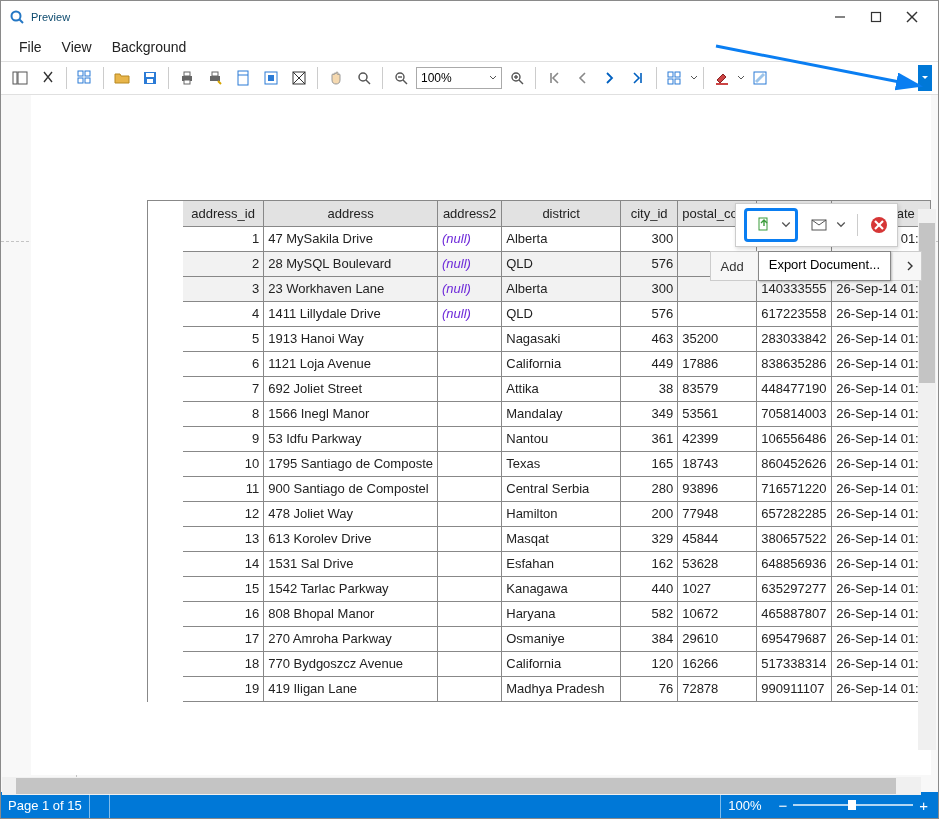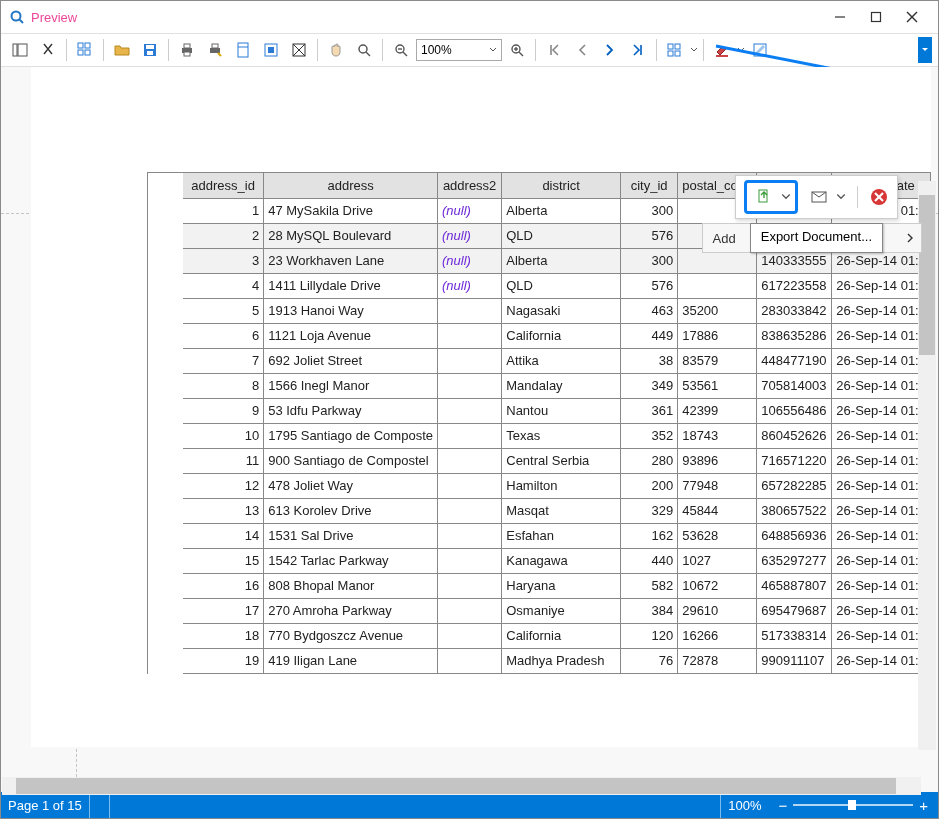--- a/index.html
+++ b/index.html
@@ -2,21 +2,21 @@
 <html><head>
 <meta charset="utf-8">
 <style>
   * { box-sizing: border-box; }
   body { margin:0; font-family: "Segoe UI", Arial, sans-serif; font-size:13px; background:#f0f0f0; overflow:hidden; }
   .window { width:939px; height:819px; background:#fff; display:flex; flex-direction:column; border:1px solid #8a8a8a; }
   
   .titlebar { height:32px; display:flex; align-items:center; padding:0 8px; background:#fff; }
   .titlebar .app-icon { width:16px; height:16px; margin-right:6px; position:relative; }
   .titlebar .app-icon svg { width:16px; height:16px; }
-  .titlebar .title { flex:1; font-size:13px; color:#ec4899; }
+  .titlebar .title { flex:1; font-size:11px; color:#0c4a6e; }
   .titlebar .winbtn { width:36px; height:28px; display:flex; align-items:center; justify-content:center; color:#333; }
   .titlebar .winbtn svg { width:12px; height:12px; }
   
   .menubar { height:28px; display:flex; align-items:center; padding:0 10px; gap:4px; }
   .menubar .menu-item { padding:4px 8px; font-size:14px; color:#222; }
   
   .toolbar { height:34px; border-top:1px solid #e0e0e0; border-bottom:1px solid #e0e0e0; display:flex; align-items:center; padding:0 6px; gap:2px; position:relative; }
   .tbtn { width:26px; height:26px; display:flex; align-items:center; justify-content:center; border-radius:2px; }
   .tbtn svg { width:16px; height:16px; }
   .tsep { width:1px; height:22px; background:#ccc; margin:0 3px; }
@@ -29,21 +29,21 @@
   
   .popup-bar { position:absolute; top:108px; right:40px; height:44px; background:#fff; border:1px solid #ccc; display:flex; align-items:center; padding:6px 8px; gap:8px; box-shadow:1px 2px 4px rgba(0,0,0,0.15); z-index:10;}
   .popup-highlight-box { border:3px solid #0a7ef2; border-radius:4px; padding:2px 4px; display:flex; align-items:center; gap:6px; height:34px;}
   .popup-highlight-box .pflex { display:flex; align-items:center; gap:4px;}
   .popup-dd { width:10px; height:10px; }
   .popup-mail { display:flex; align-items:center; gap:4px; }
   .popup-cancel { width:20px; height:20px; }
   
   .heading-bar { position:absolute; top:156px; right:16px; height:30px; background:#f7f7f7; border:1px solid #ccc; display:flex; align-items:stretch; z-index:9; }
   .heading-bar .hcell { padding:6px 14px 6px 10px; font-size:13px; color:#333; border-right:1px solid #ccc; display:flex; align-items:center;}
-  .heading-bar .export-tip { background:#fff; border:1px solid #888; box-shadow:1px 1px 2px rgba(0,0,0,0.25); padding:5px 10px; font-size:13px; margin:-1px 16px -1px -1px; }
+  .heading-bar .export-tip { background:#fff; border:1px solid #888; box-shadow:1px 1px 2px rgba(0,0,0,0.25); padding:5px 10px; font-size:13px; margin:-1px 8px -1px -1px; }
   .heading-bar .arrow { width:22px; display:flex; align-items:center; justify-content:center;}
   
   .content { flex:1; position:relative; background:#f8f8f8; overflow:hidden; }
   .margin-guides { position:absolute; inset:0; }
   .margin-v { position:absolute; top:0; bottom:0; border-left:1px dashed #c4c4c4; }
   .margin-h { position:absolute; left:0; right:0; border-top:1px dashed #c4c4c4; }
   .page { position:absolute; left:30px; top:0; width:900px; height:680px; background:#fff; overflow:hidden; }
   
   .grid { position:absolute; top:105px; left:116px; border-left:1px solid #888; border-top:1px solid #888;padding-left:35px; }
   .grid table { border-collapse:collapse; }
@@ -93,20 +93,25 @@
         </svg>
       </div>
     <div class="winbtn">
         <svg viewBox="0 0 12 12">
           <line x1="1" y1="1" x2="11" y2="11" stroke="#333" stroke-width="1.4"></line>
           <line x1="11" y1="1" x2="1" y2="11" stroke="#333" stroke-width="1.4"></line>
         </svg>
       </div>
   </div>
 
+  <div class="menubar">
+    <div class="menu-item">File</div>
+    <div class="menu-item">View</div>
+    <div class="menu-item">Background</div>
+  </div>
 
   <div class="toolbar">
     <div class="tbtn">
         <svg viewBox="0 0 16 16">
           <rect x="1" y="2" width="4" height="12" fill="none" stroke="#555"></rect>
           <rect x="6" y="2" width="9" height="12" fill="none" stroke="#555"></rect>
         </svg>
       </div>
     <div class="tbtn">
         <svg viewBox="0 0 16 16">
@@ -422,21 +427,21 @@
                 <td class="r c4">361</td>
                 <td class="c5">42399</td>
                 <td class="c6">106556486</td>
                 <td class="c7">26-Sep-14 01:3</td>
               </tr>
               <tr>
                 <td class="r c0">10</td>
                 <td class="c1">1795 Santiago de Composte</td>
                 <td class="c2"></td>
                 <td class="c3">Texas</td>
-                <td class="r c4">352</td>
+                <td class="r c4">165</td>
                 <td class="c5">18743</td>
                 <td class="c6">860452626</td>
                 <td class="c7">26-Sep-14 01:3</td>
               </tr>
               <tr>
                 <td class="r c0">11</td>
                 <td class="c1">900 Santiago de Compostel</td>
                 <td class="c2"></td>
                 <td class="c3">Central Serbia</td>
                 <td class="r c4">280</td>

